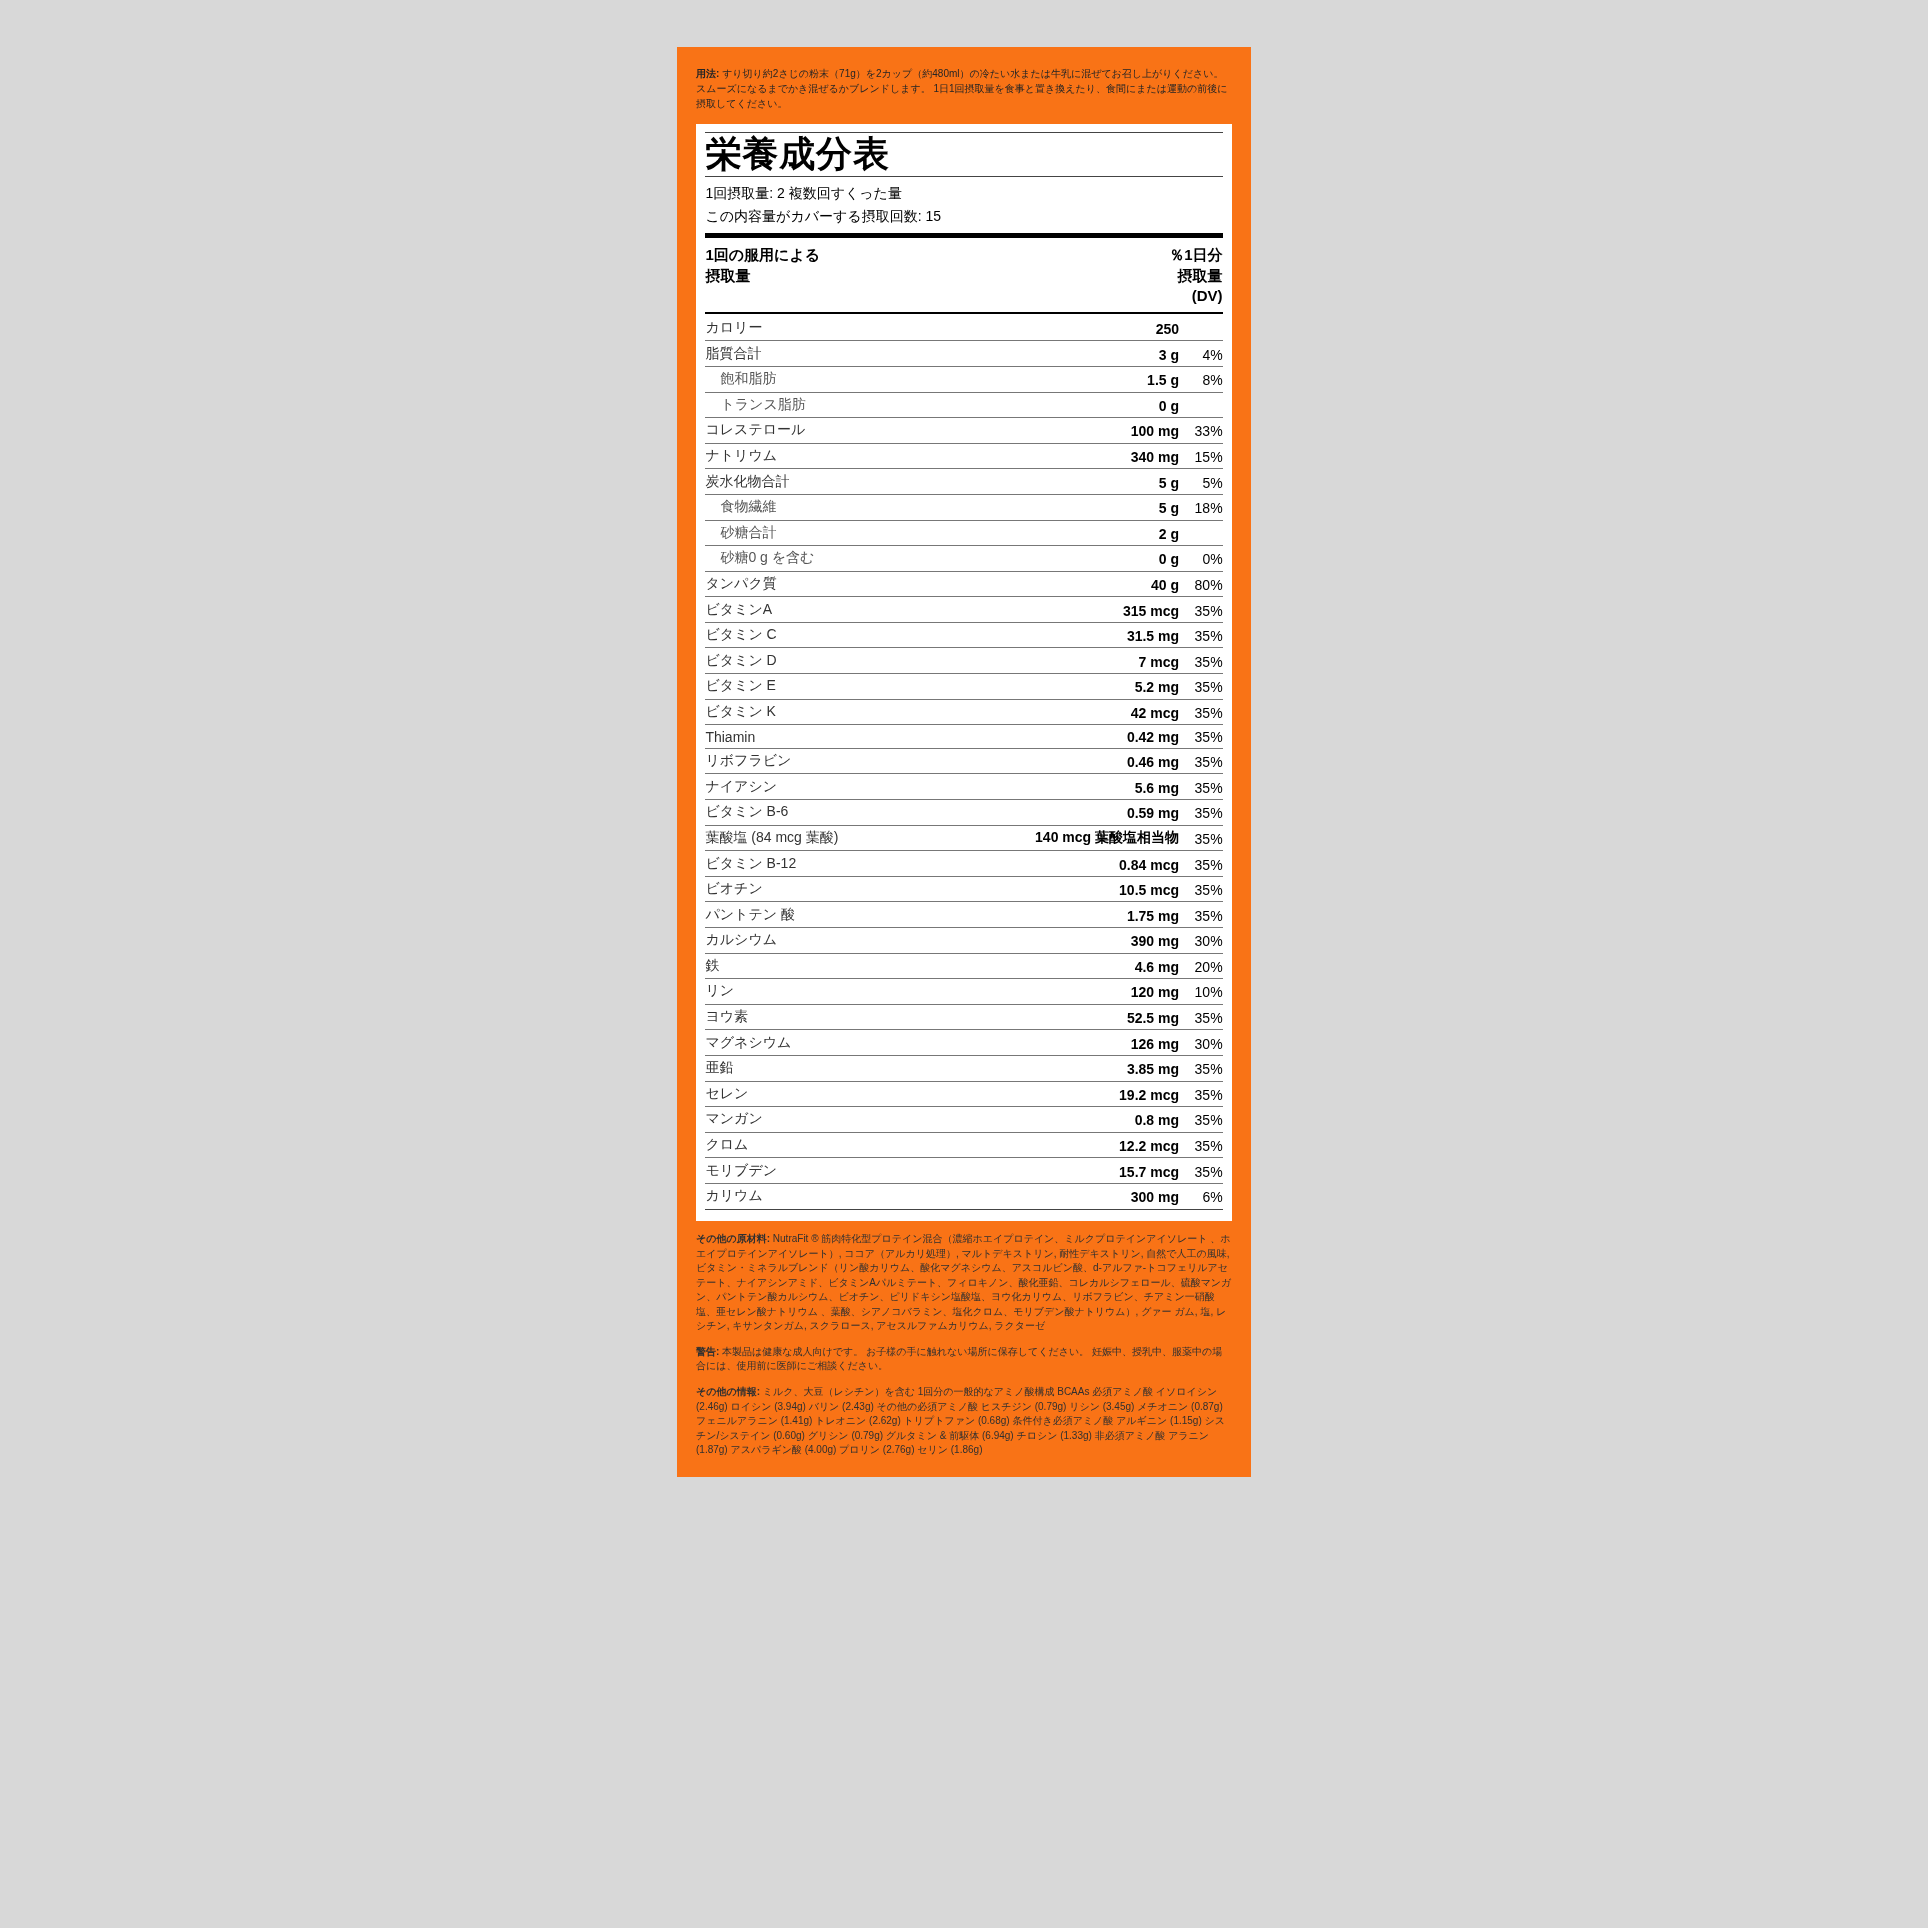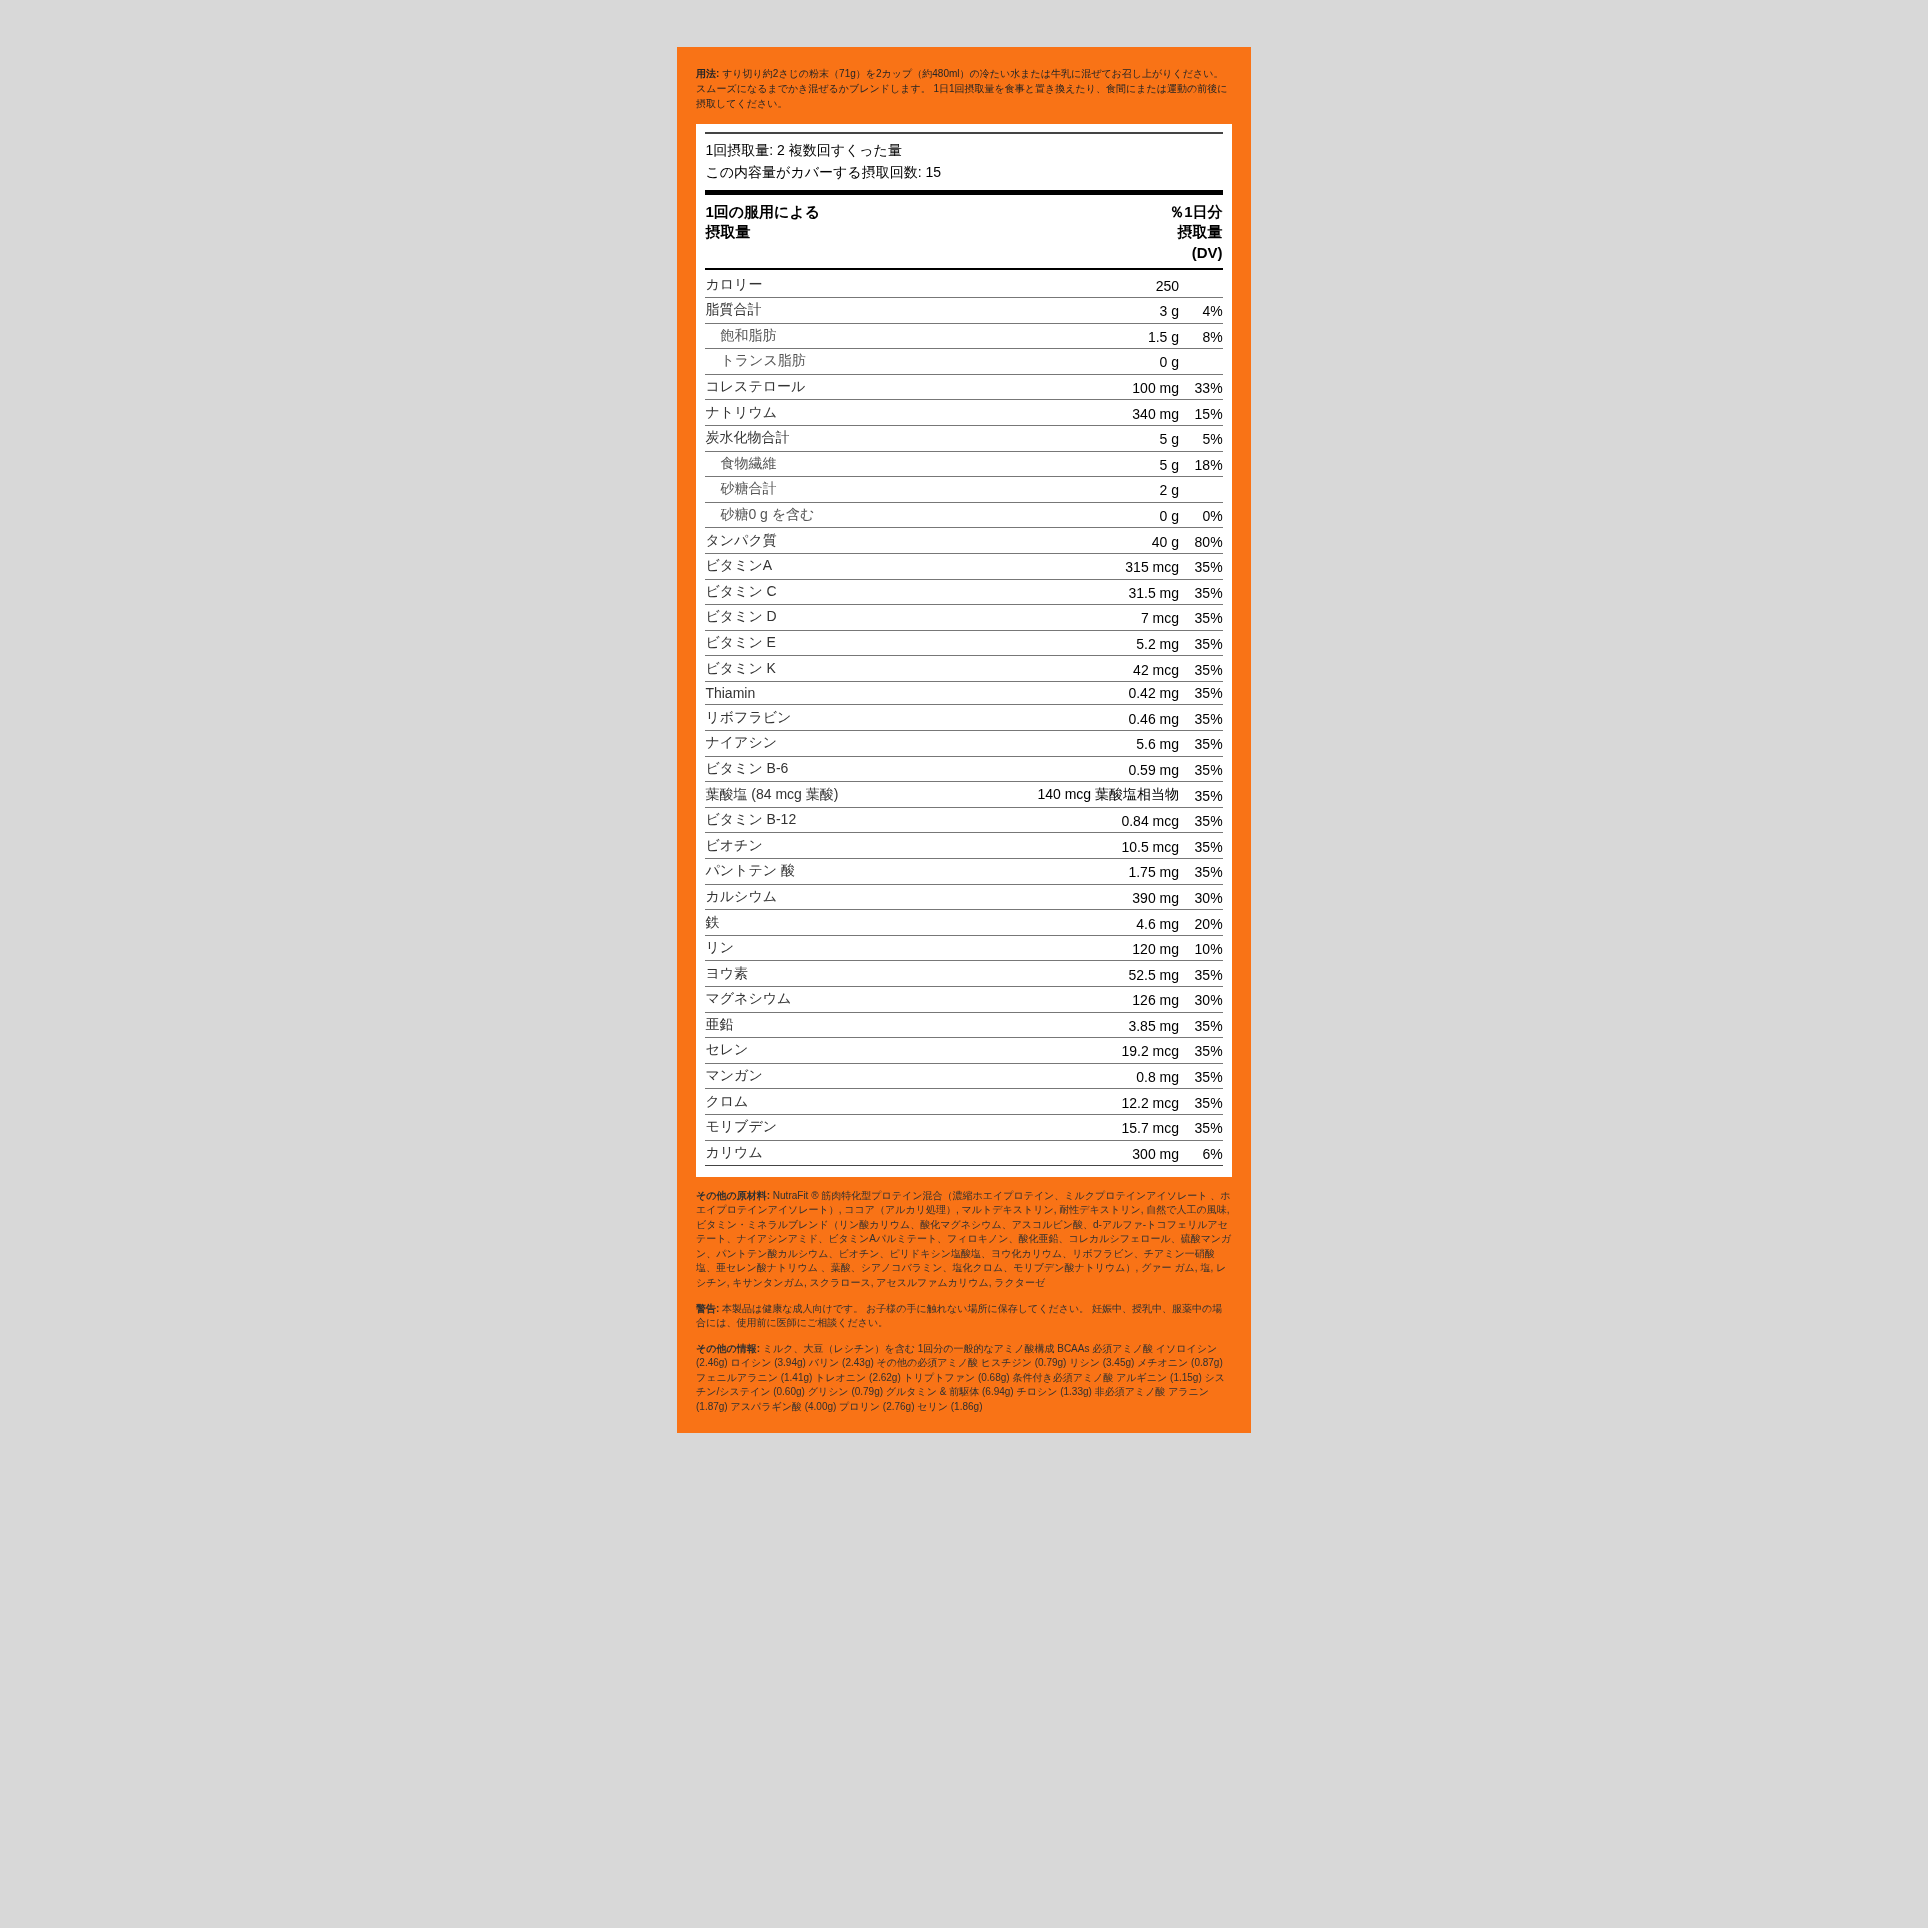--- a/index.html
+++ b/index.html
@@ -62,21 +62,21 @@
     font-size: 14px;
   }
   table.nutri td {
     padding: 3.3px 0;
     border-top: 0.9px solid #777;
     vertical-align: bottom;
   }
   table.nutri tr:first-child td { border-top: none; }
   table.nutri td.lbl { color: #333; }
   table.nutri td.indent { padding-left: 15px; color: #555; }
-  table.nutri td.amt { text-align: right; white-space: nowrap; width: 132px; padding-right: 5.6px; }
+  table.nutri td.amt { text-align: right; white-space: nowrap; width: 132px; padding-right: 5.6px; font-weight: bold; }
   table.nutri td.dv  { text-align: right; white-space: nowrap; width: 38px; }
   .footer-block {
     font-size: 10px;
     color: #303030;
     line-height: 1.45;
     margin-top: 11.3px;
   }
   .footer-block b { font-weight: bold; }
 </style>
 </head>
@@ -84,20 +84,21 @@
 
 <div class="outer">
 
   <div class="usage">
     <b>用法:</b>
     <span>すり切り約2さじの粉末（71g）を2カップ（約480ml）の冷たい水または牛乳に混ぜてお召し上がりください。 スムーズになるまでかき混ぜるかブレンドします。 1日1回摂取量を食事と置き換えたり、食間にまたは運動の前後に摂取してください。</span>
   </div>
 
   <div class="panel">
     <hr class="thin">
+    <div class="title">栄養成分表</div>
     <hr class="thin">
     <div class="serving">
       <div>1回摂取量:   2 複数回すくった量</div>
       <div>この内容量がカバーする摂取回数:   15</div>
     </div>
     <hr class="thick">
     <div class="hdr">
       <div>
         <div>1回の服用による</div>
         <div>摂取量</div>

